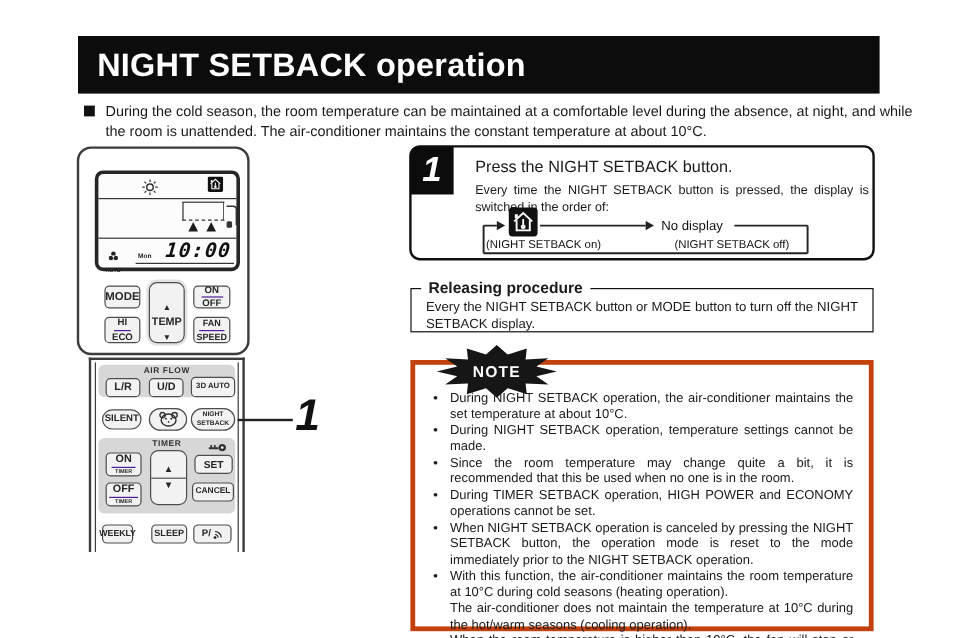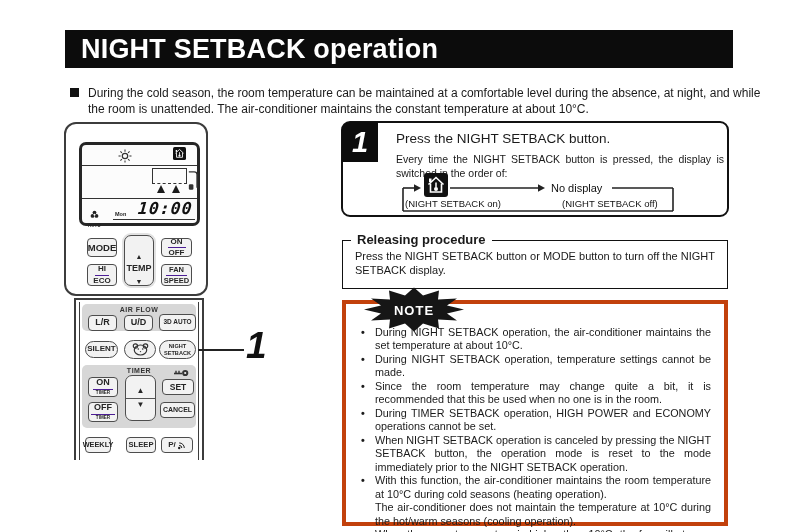--- a/index.html
+++ b/index.html
@@ -1,21 +1,21 @@
 <!DOCTYPE html>
 <html><head>
 <meta charset="utf-8">
 <style>
   html,body{margin:0;padding:0;background:#e9e9e9;}
   .stage{position:relative;width:800px;height:532px;background:#ffffff;
          font-family:"Liberation Sans",sans-serif;color:#1a1a1a;overflow:hidden;}
   .abs{position:absolute;box-sizing:border-box;}
 
   
-  .titlebar{left:65px;top:30px;width:668px;height:38px;background:#0c0c0c;
+  .titlebar{left:65px;top:30px;width:668px;height:48px;background:#0c0c0c;
             display:flex;align-items:center;}
   .titlebar span{color:#fff;font-weight:bold;font-size:27px;padding-left:16px;letter-spacing:.2px;}
   .intro{left:70px;top:85px;width:706px;display:flex;gap:9px;}
   .intro .sq{width:9px;height:9px;background:#111;margin-top:3px;flex:0 0 auto;}
   .intro p{margin:0;font-size:12px;line-height:1.34;width:692px;}
 
   
   .rc-body{left:64px;top:122px;width:144px;height:174px;border:2px solid #3c3c3c;
            border-radius:12px;background:#fff;}
   .lcd{left:79px;top:142px;width:121px;height:84px;border:3.5px solid #262626;
@@ -53,21 +53,21 @@
   .step-box{left:341px;top:121px;width:388px;height:96px;border:2px solid #111;border-radius:9px;background:#fff;}
   .step-num{position:absolute;left:-1px;top:-1px;width:36px;height:40px;background:#0c0c0c;
             border-radius:8px 0 0 0;display:flex;align-items:center;justify-content:center;}
   .step-num span{color:#fff;font-size:29px;font-weight:bold;font-style:italic;}
   .step-head{position:absolute;left:53px;top:8px;font-size:13.5px;font-weight:normal;}
   .step-body{position:absolute;left:53px;top:30px;width:328px;font-size:10.5px;
              line-height:1.32;text-align:justify;}
   .diagram{position:absolute;left:56px;top:48px;width:292px;height:46px;}
 
   
-  .rel-box{left:342px;top:240px;width:386px;height:49px;border:1.5px solid #111;background:#fff;}
+  .rel-box{left:342px;top:240px;width:386px;height:37px;border:1.5px solid #111;background:#fff;}
   .rel-title{position:absolute;left:8px;top:-9px;background:#fff;padding:0 6px;
              font-size:13px;font-weight:bold;}
   .rel-body{margin:8px 12px 0 12px;font-size:11px;line-height:1.3;text-align:justify;}
 
   
   .note-box{left:342px;top:300px;width:386px;height:226px;border:4px solid #c2410c;background:#fff;}
   .burst{position:absolute;left:18px;top:-17px;width:100px;height:45px;}
   .note-list{position:absolute;left:15px;right:13px;top:22px;}
   .note-item{display:flex;font-size:10.8px;line-height:1.25;}
   .note-item .marker{flex:0 0 14px;font-weight:bold;}
@@ -268,21 +268,21 @@
         <circle cx="12" cy="16" r="2" fill="#fff"></circle>
       </g>
       <text x="152" y="21" font-size="11" fill="#111">No display</text>
       <text x="6" y="36" font-size="9.5" fill="#111">(NIGHT SETBACK on)</text>
       <text x="163" y="36" font-size="9.5" fill="#111">(NIGHT SETBACK off)</text>
     </svg>
   </div>
 
   <div class="abs rel-box">
     <div class="rel-title">Releasing procedure</div>
-    <div class="rel-body">Press the NIGHT SETBACK button or MODE button to turn off the NIGHT SETBACK display.</div>
+    <div class="rel-body">Every the NIGHT SETBACK button or MODE button to turn off the NIGHT SETBACK display.</div>
   </div>
 
   <div class="abs note-box">
     <svg class="burst" viewBox="0 0 100 44">
       <polygon fill="#161616" points="100,22 83,26 93,33 74,32 75,41 59,36 50,44 41,36 25,41 26,32 7,33 17,26 0,22 17,18 7,11 26,12 25,3 41,8 50,0 59,8 75,3 74,12 93,11 83,18"></polygon>
       <text x="50" y="27" font-size="13" font-weight="bold" fill="#fff" text-anchor="middle" letter-spacing="1">NOTE</text>
     </svg>
     <div class="note-list">
 
         <div class="note-item">

